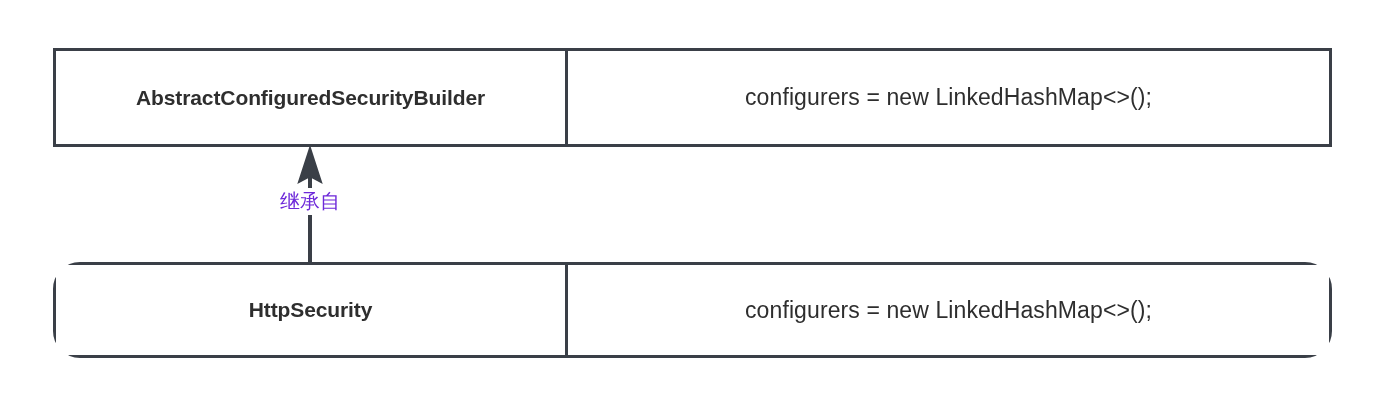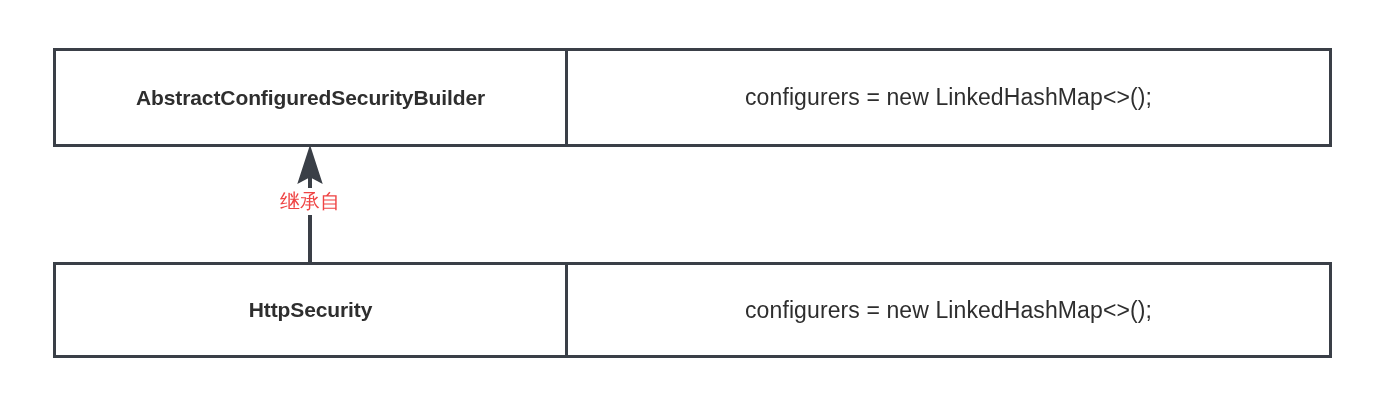--- a/index.html
+++ b/index.html
@@ -31,20 +31,21 @@
     left: 53px;
     top: 48px;
     width: 1279px;
     height: 99px;
   }
   #box-child {
     left: 53px;
     top: 262px;
     width: 1279px;
     height: 96px;
+    border-radius: 27px;
   }
 
   .cell {
     box-sizing: border-box;
     display: flex;
     align-items: center;
     justify-content: center;
     height: 100%;
     color: #2e2e2e;
     text-align: center;
@@ -76,21 +77,21 @@
     z-index: 2;
     pointer-events: none;
   }
   #inheritance-label {
     position: absolute;
     left: 258px;
     top: 188px;
     width: 104px;
     text-align: center;
     font-size: 20px;
-    color: #ef4444;
+    color: #6d28d9;
     background: #ffffff;
     padding: 2px 0;
     z-index: 4;
     line-height: 1.15;
   }
 </style>
 </head>
 <body>
 
 <div id="canvas">

